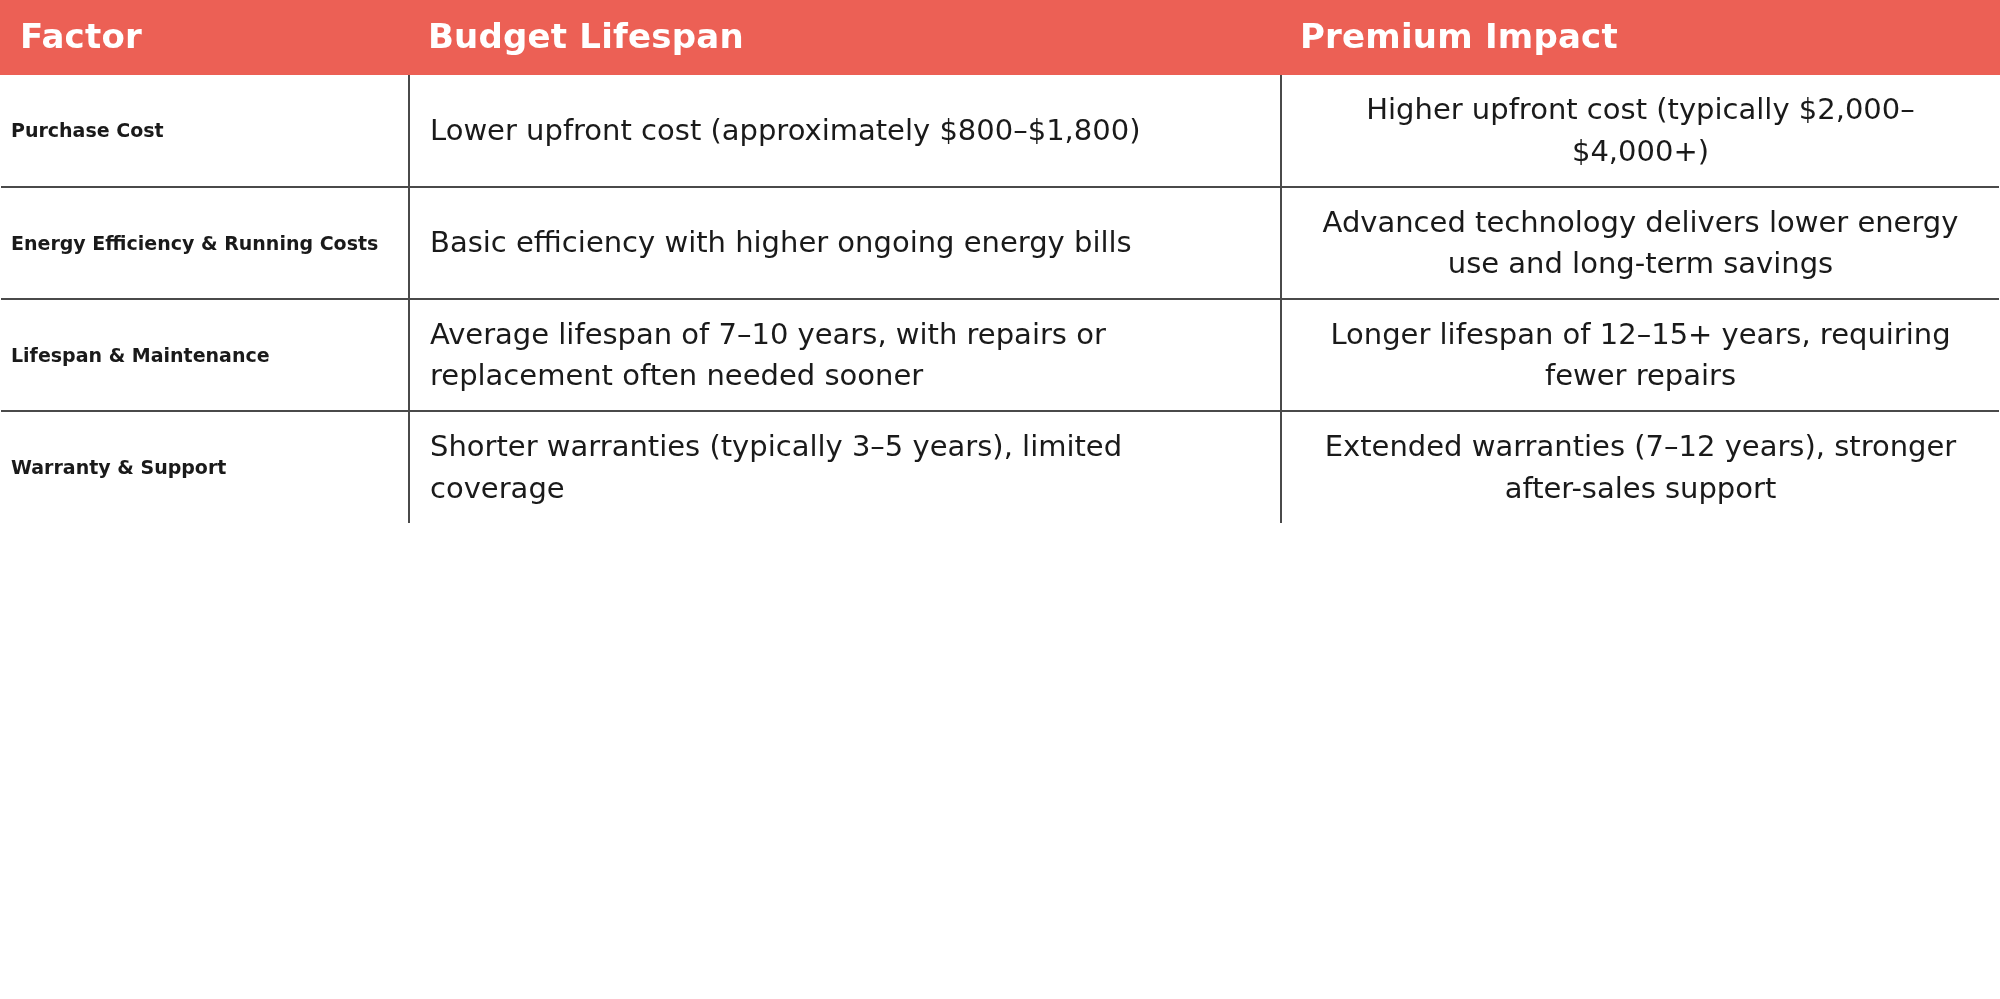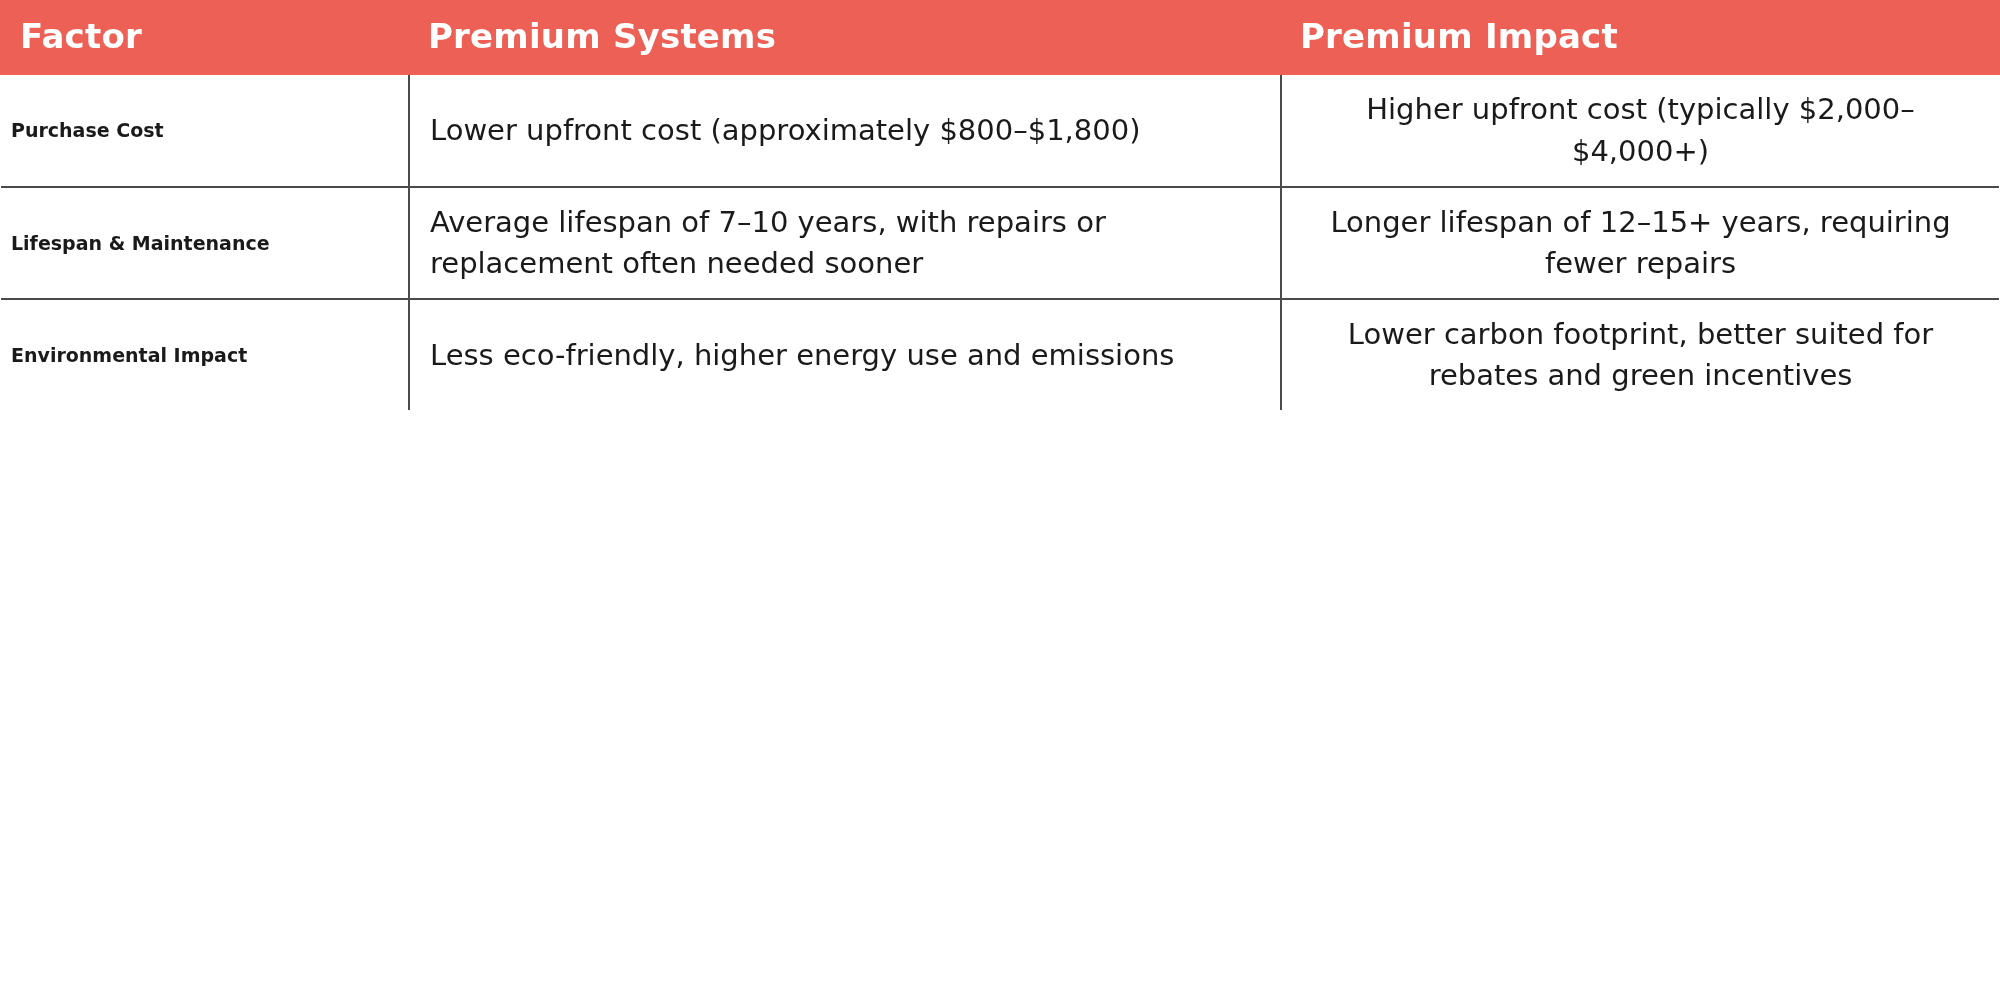--- a/index.html
+++ b/index.html
@@ -81,35 +81,40 @@
 <div class="sheet">
   <table class="comparison">
     <colgroup>
       <col class="c0">
       <col class="c1">
       <col class="c2">
     </colgroup>
     <thead>
       <tr>
         <th>Factor</th>
-        <th>Premium Systems</th>
+        <th>Budget Lifespan</th>
         <th>Premium Impact</th>
       </tr>
     </thead>
     <tbody>
       <tr>
         <td class="factor">Purchase Cost</td>
         <td>Lower upfront cost (approximately $800–$1,800)</td>
         <td>Higher upfront cost (typically $2,000–$4,000+)</td>
       </tr>
       <tr>
+        <td class="factor">Energy Efficiency &amp; Running Costs</td>
+        <td>Basic efficiency with higher ongoing energy bills</td>
+        <td>Advanced technology delivers lower energy use and long-term savings</td>
+      </tr>
+      <tr>
         <td class="factor">Lifespan &amp; Maintenance</td>
         <td>Average lifespan of 7–10 years, with repairs or replacement often needed sooner</td>
         <td>Longer lifespan of 12–15+ years, requiring fewer repairs</td>
       </tr>
       <tr>
-        <td class="factor">Environmental Impact</td>
-        <td>Less eco-friendly, higher energy use and emissions</td>
-        <td>Lower carbon footprint, better suited for rebates and green incentives</td>
+        <td class="factor">Warranty &amp; Support</td>
+        <td>Shorter warranties (typically 3–5 years), limited coverage</td>
+        <td>Extended warranties (7–12 years), stronger after-sales support</td>
       </tr>
     </tbody>
   </table>
 </div>
 
 </body></html>

